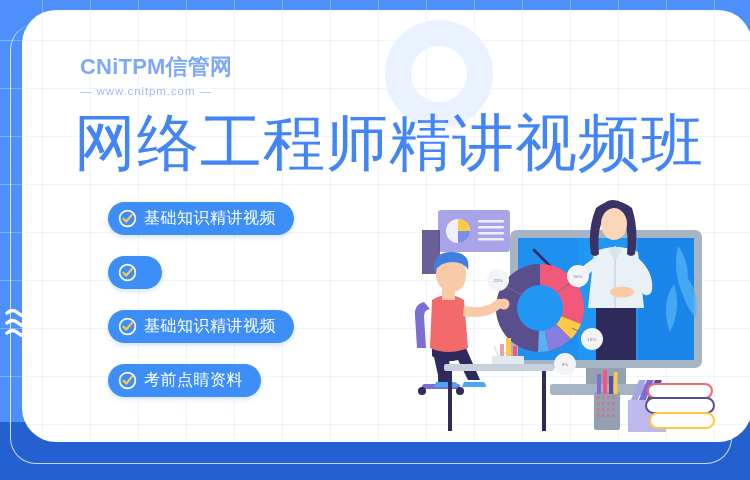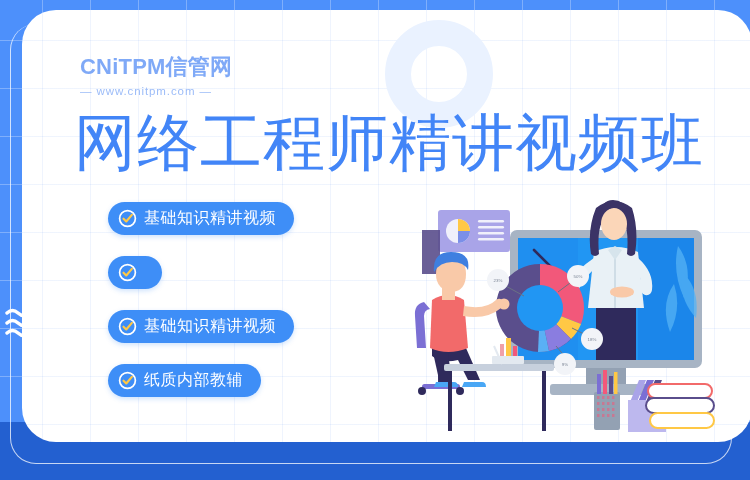--- a/index.html
+++ b/index.html
@@ -204,21 +204,21 @@
       </div>
 
 
       <div class="pill">
         <span class="pill-icon">
           <svg viewBox="0 0 20 20" width="19" height="19">
             <circle cx="10" cy="10" r="8.3" fill="none" stroke="#ffffff" stroke-width="1.8"></circle>
             <path d="M5.8 10.2 L8.7 13.1 L14.6 6.2" fill="none" stroke="#ffc845" stroke-width="2.3" stroke-linecap="round" stroke-linejoin="round"></path>
           </svg>
         </span>
-        <span class="pill-label">纸质内部教辅</span>
+        <span class="pill-label">考前点睛资料</span>
       </div>
 
     </div>
 
     <div id="illustration">
       <svg width="346" height="254" viewBox="0 0 346 254">
 
         <g>
           <rect x="128" y="42" width="192" height="138" rx="7" fill="#a7b4c4"></rect>
           <rect x="136" y="50" width="176" height="122" fill="#2196f3"></rect>

